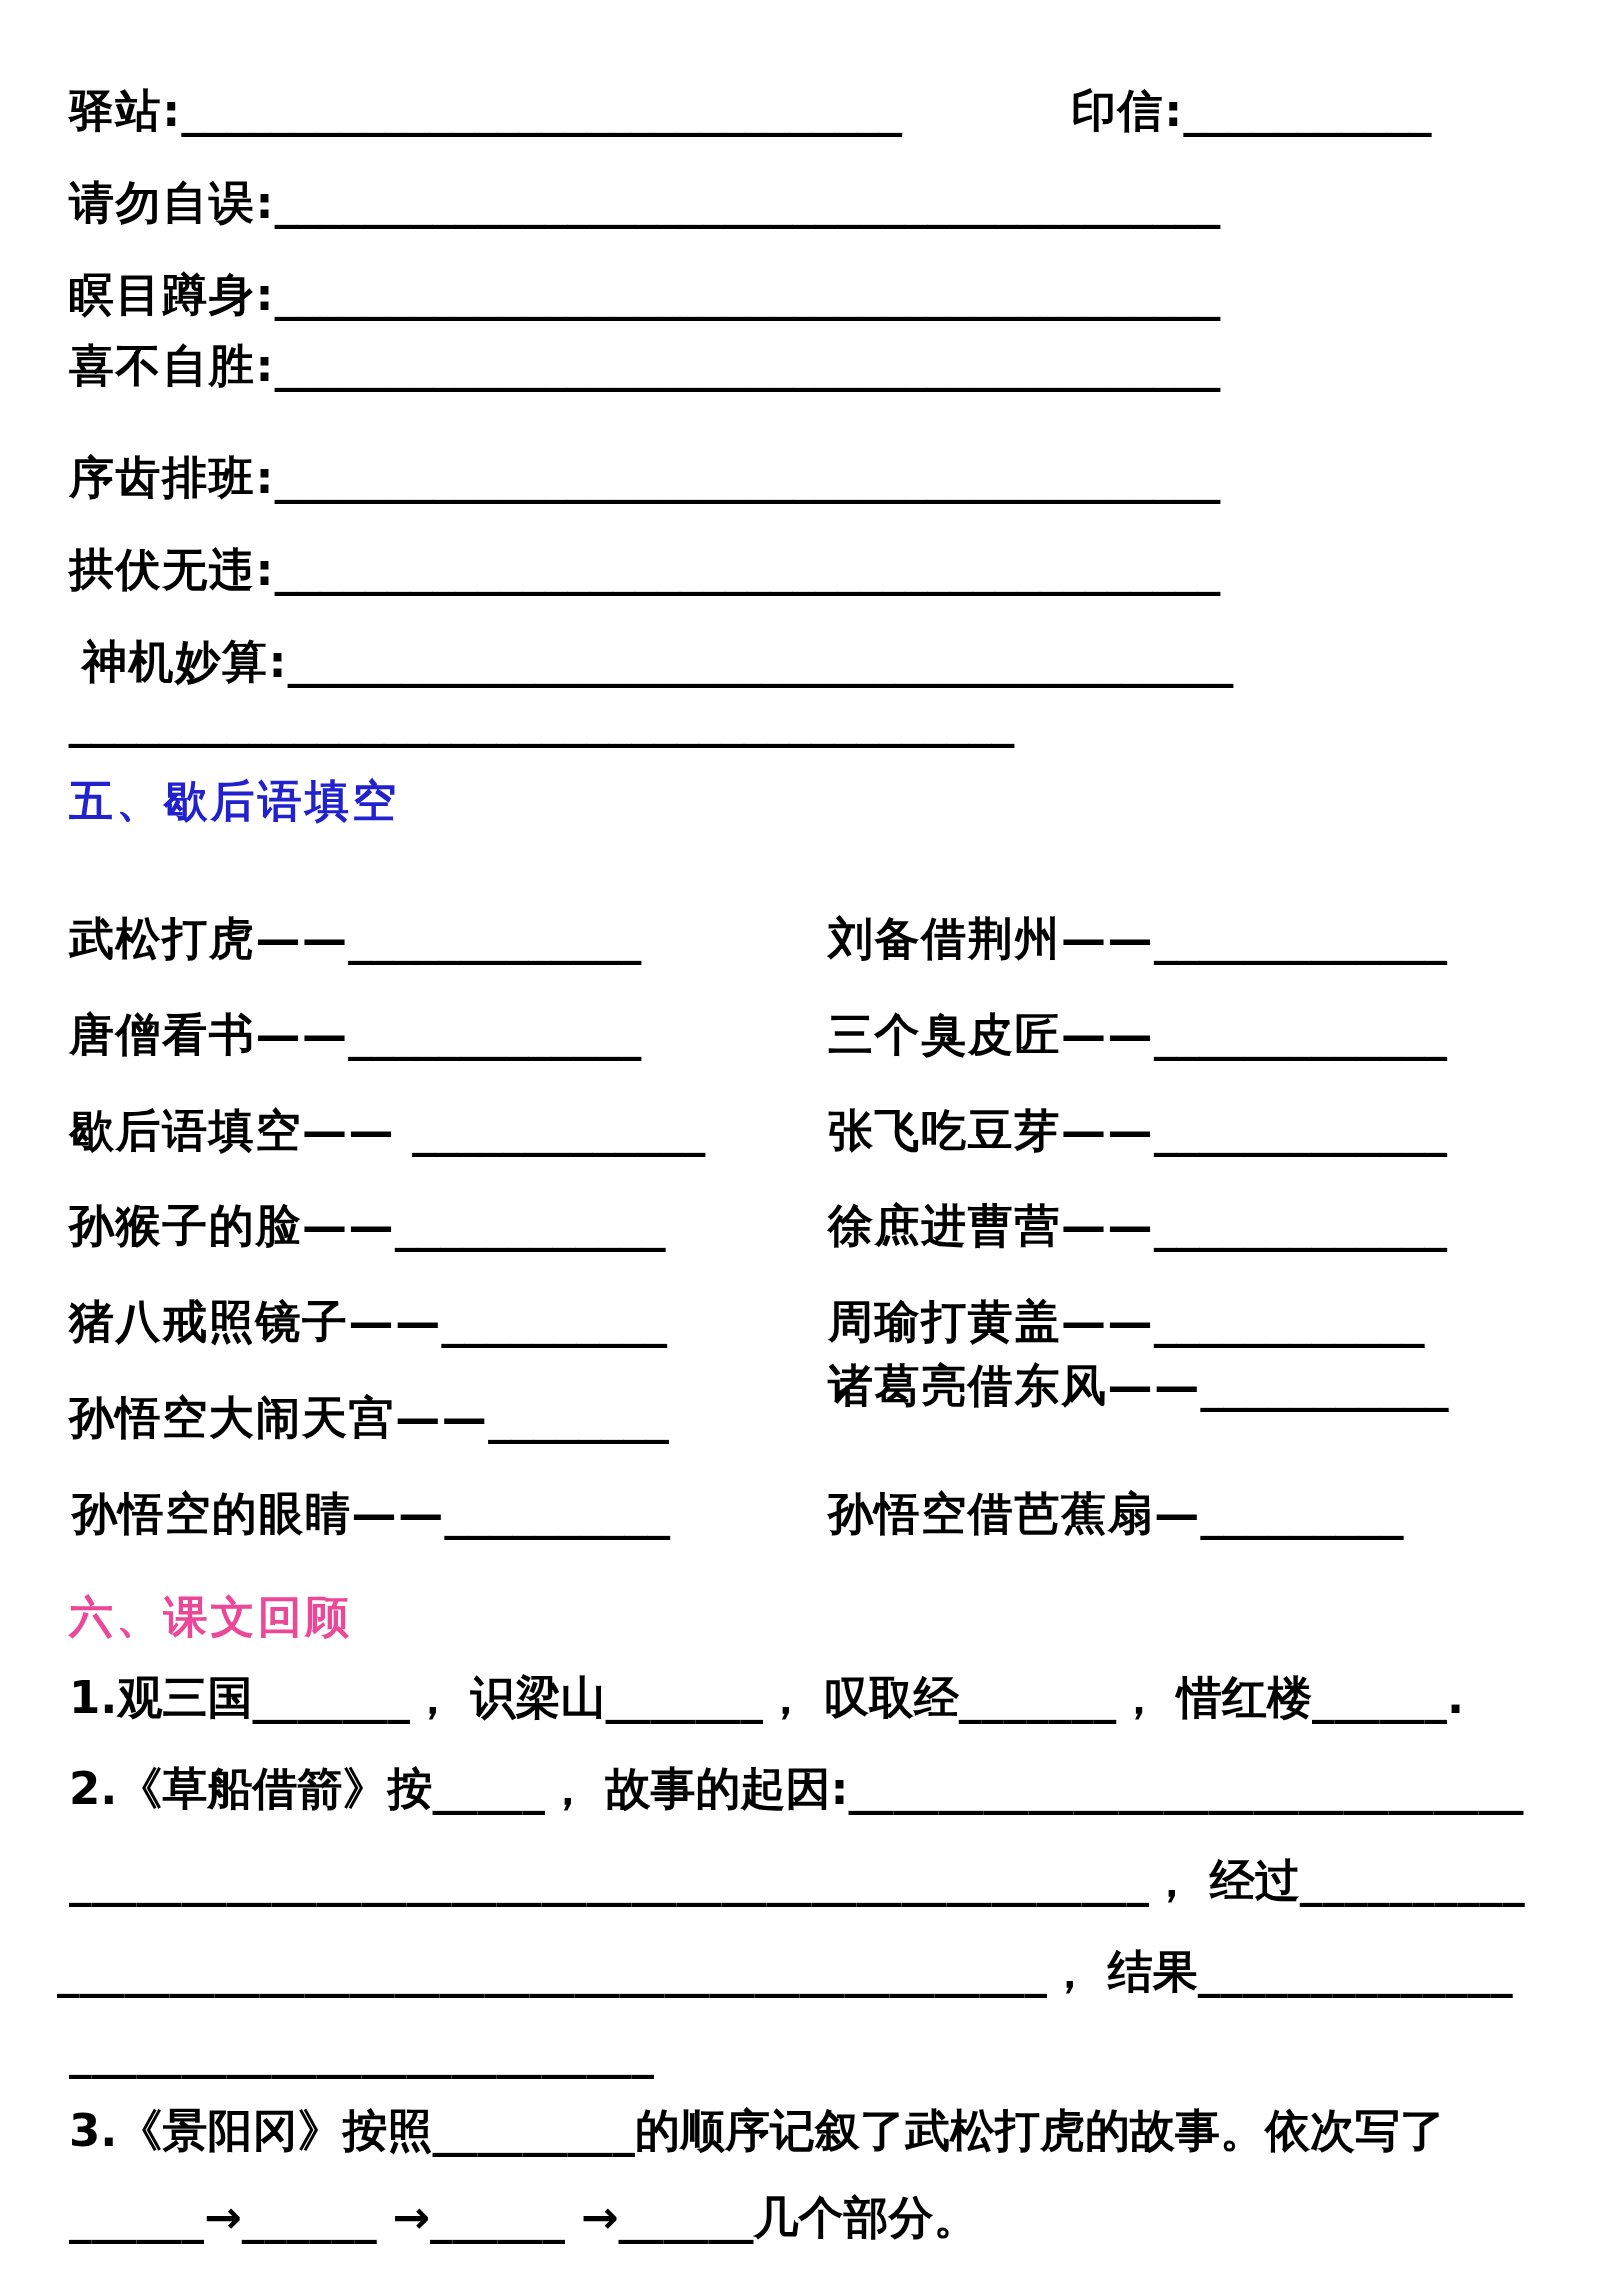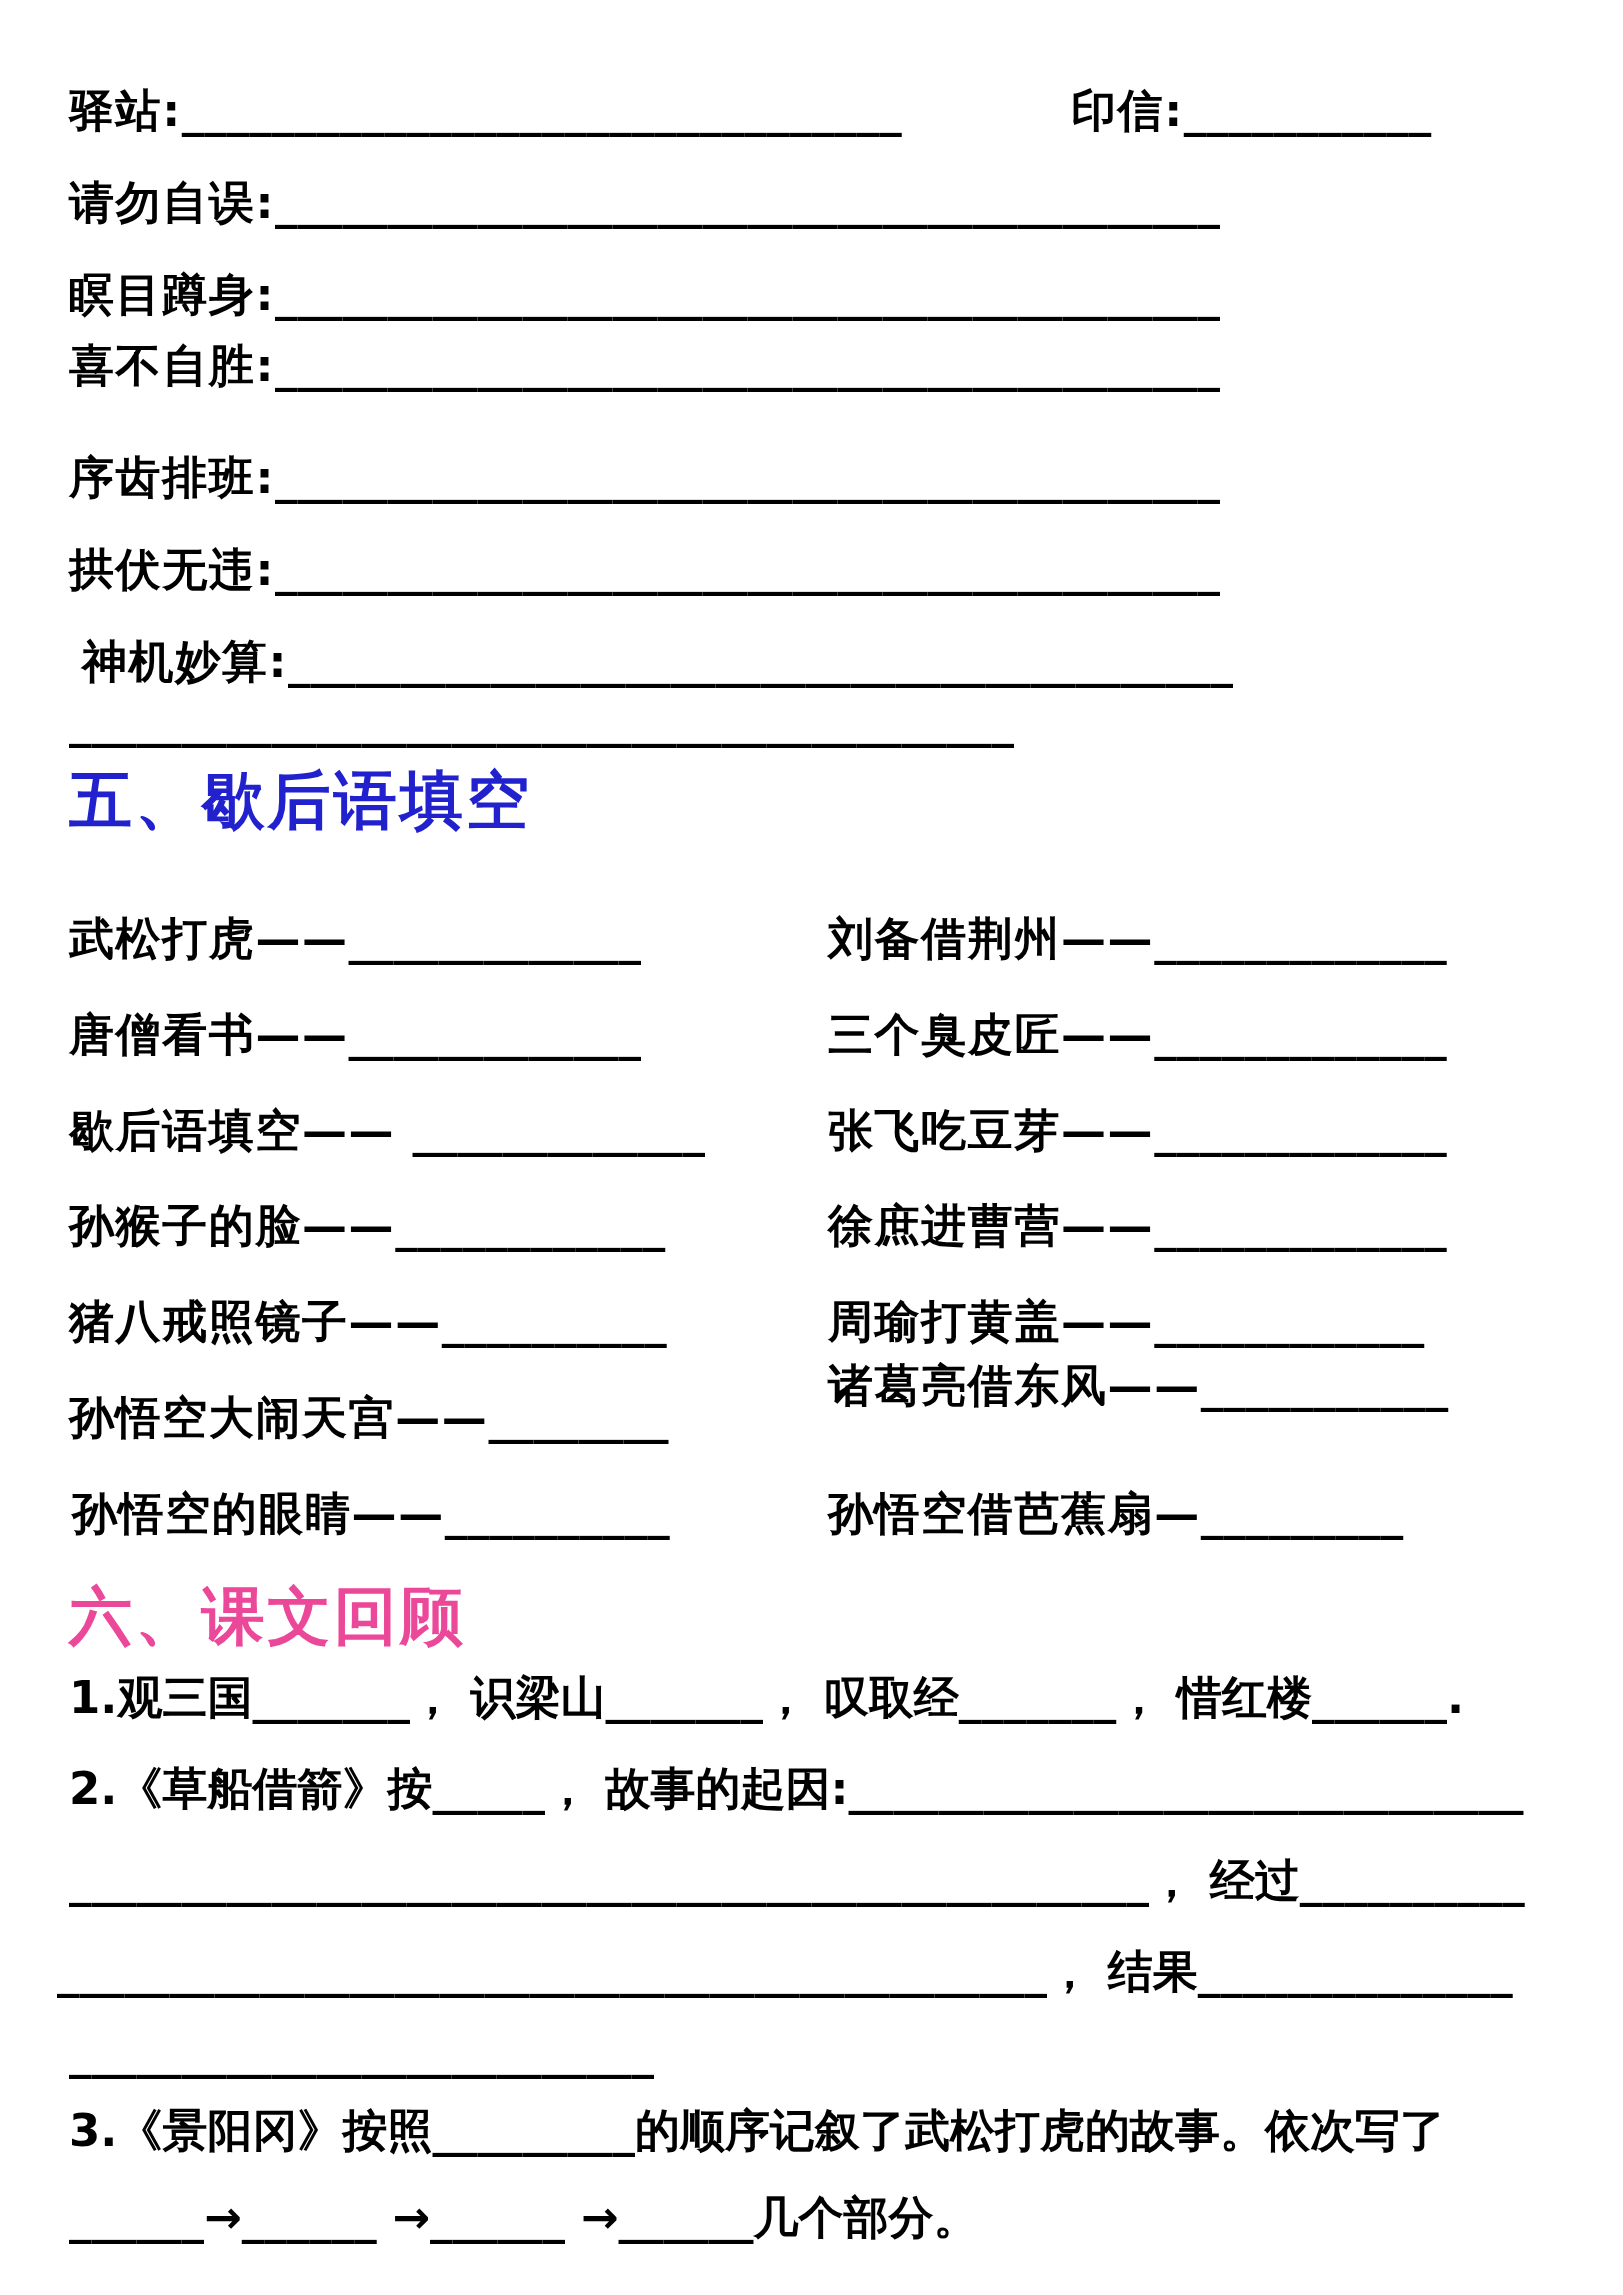--- a/index.html
+++ b/index.html
@@ -13,24 +13,24 @@
     overflow:hidden;
   }
   .line{
     position:absolute;
     font-size:45px;
     line-height:60px;
     white-space:nowrap;
     color:#000000;
   }
   .line .lbl{letter-spacing:1.6px;margin-top:12px;}
-  .line .blank{letter-spacing:0;}
+  .line .blank{letter-spacing:0;font-style:italic;}
   .heading{
     position:absolute;
-    font-size:63px;
+    font-size:44px;
     line-height:84px;
     white-space:nowrap;
     letter-spacing:3.2px;
   }
   .heading.blue{color:#2121cd;}
   .heading.black{color:#ec4899;}
 </style>
 </head>
 <body>
 

